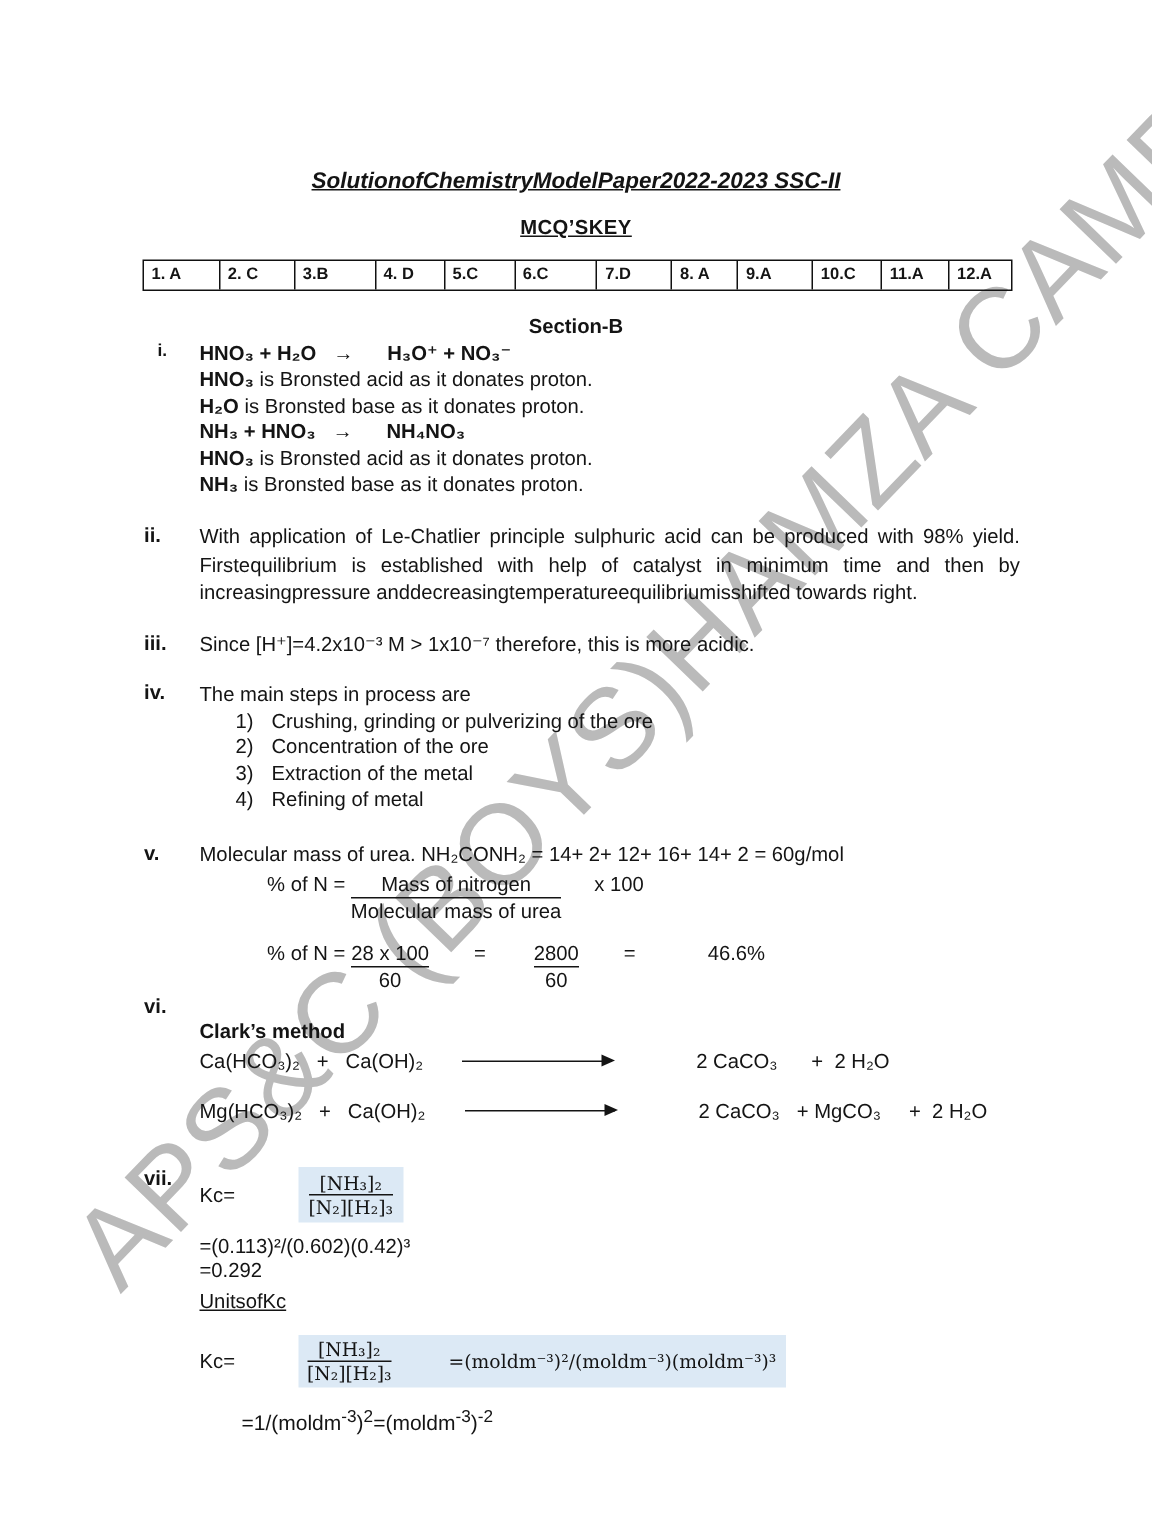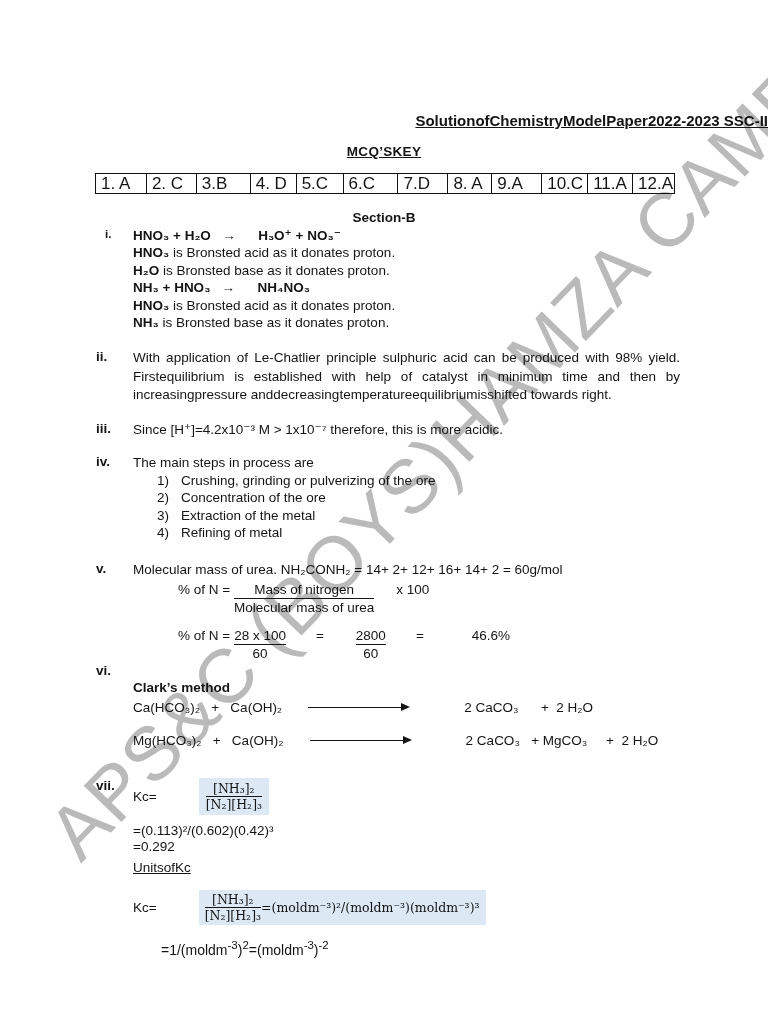--- a/index.html
+++ b/index.html
@@ -11,34 +11,34 @@
   }
   .content{position:relative;z-index:1;}
   .watermark{
     position:absolute;z-index:0;left:-75px;top:474px;width:900px;height:96px;
     line-height:96px;text-align:center;white-space:nowrap;
     transform:rotate(-46deg);
     font-size:76px;font-weight:400;letter-spacing:1px;
     color:#a9a9a9;opacity:.8;pointer-events:none;
   }
   .title{
-    margin-top:112px;text-align:right;
-    font-size:15px;font-weight:bold;text-decoration:underline;
+    margin-top:112px;text-align:center;
+    font-size:15px;font-weight:bold;text-decoration:underline;font-style:italic;
   }
   .mcq-heading{
     margin-top:15px;text-align:center;
     font-size:13.5px;font-weight:bold;text-decoration:underline;letter-spacing:.3px;
   }
   .mcq-table{
     margin:14px 0 0 95px;width:580px;display:flex;
     border:1px solid #111;box-sizing:border-box;height:21px;
   }
   .mcq-cell{
     box-sizing:border-box;border-right:1px solid #111;
-    font-size:17px;line-height:19px;padding-left:5px;white-space:nowrap;overflow:hidden;
+    font-size:11px;line-height:19px;padding-left:5px;white-space:nowrap;overflow:hidden;font-weight:bold;
   }
   .mcq-cell:last-child{border-right:none;}
   .mcq-cell:nth-child(1){width:51px}.mcq-cell:nth-child(2){width:50px}
   .mcq-cell:nth-child(3){width:54px}.mcq-cell:nth-child(4){width:46px}
   .mcq-cell:nth-child(5){width:47px}.mcq-cell:nth-child(6){width:55px}
   .mcq-cell:nth-child(7){width:50px}.mcq-cell:nth-child(8){width:44px}
   .mcq-cell:nth-child(9){width:50px}.mcq-cell:nth-child(10){width:46px}
   .mcq-cell:nth-child(11){width:45px}.mcq-cell:nth-child(12){width:41px}
   .section-heading{margin-top:16px;text-align:center;font-size:13.5px;font-weight:bold;}
   .item{display:flex;margin-left:96px;}
@@ -82,21 +82,21 @@
   }
   .mfrac .bar{align-self:stretch;height:1px;background:#141414;}
   .calc{margin-top:8px;}
   .calc .ln{line-height:15.8px;}
   .units-heading{margin-top:4px;text-decoration:underline;}
   .units-row{display:flex;align-items:center;margin-top:14px;font-size:13.5px;}
   .units-eq{display:flex;align-items:center;background:#dce9f5;margin-left:42px;padding:2px 6px;}
   .units-eq .mfrac{background:none;margin-left:0;padding:0;}
   .uexpr{
     font-family:"DejaVu Serif","Liberation Serif",serif;
-    font-size:12.5px;white-space:pre;
+    font-size:12.5px;white-space:pre;margin-left:38px;
   }
   .final-ln{margin-left:28px;margin-top:14px;font-size:14px;white-space:pre;}
 </style>
 </head>
 <body>
 
 <div class="page">
   <div class="watermark">APS&amp;C (BOYS)HAMZA CAMP</div>
 
   <div class="content">

